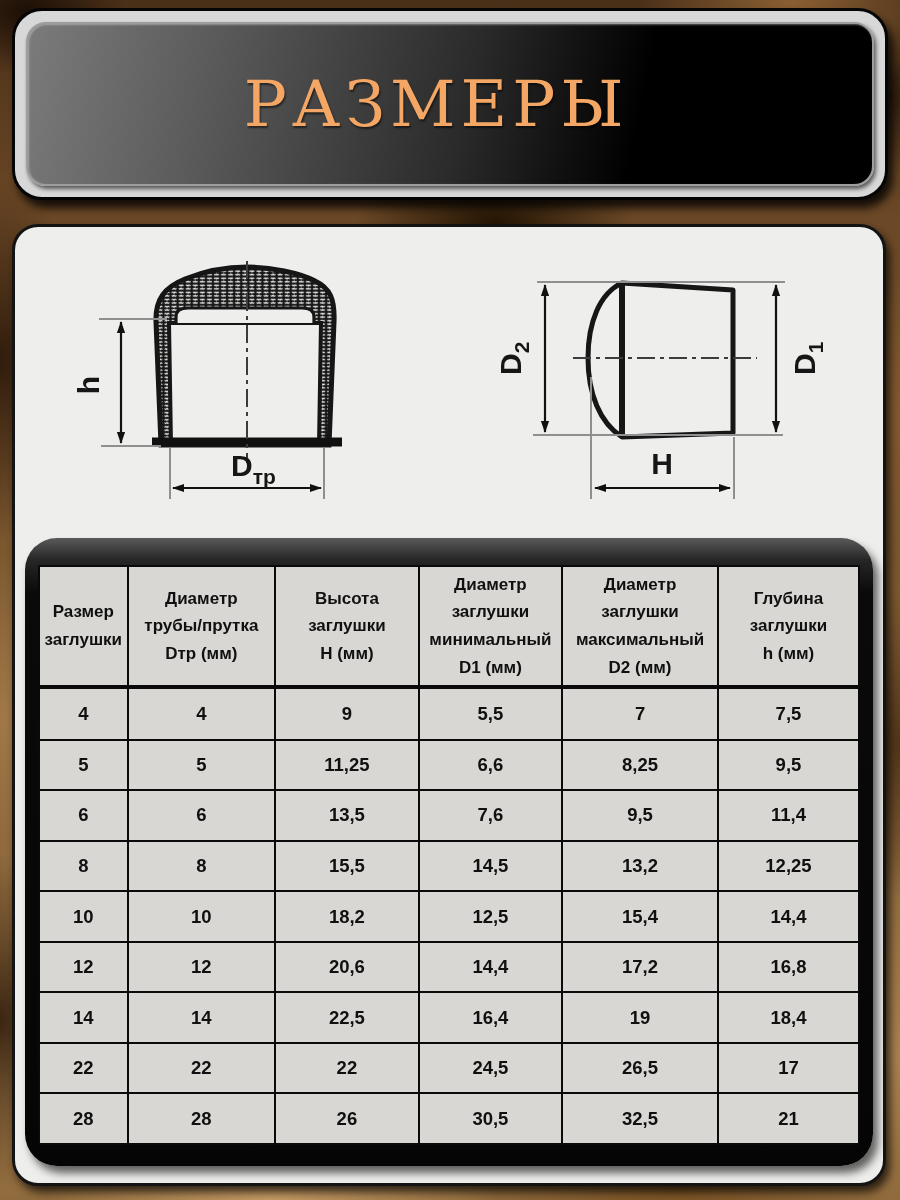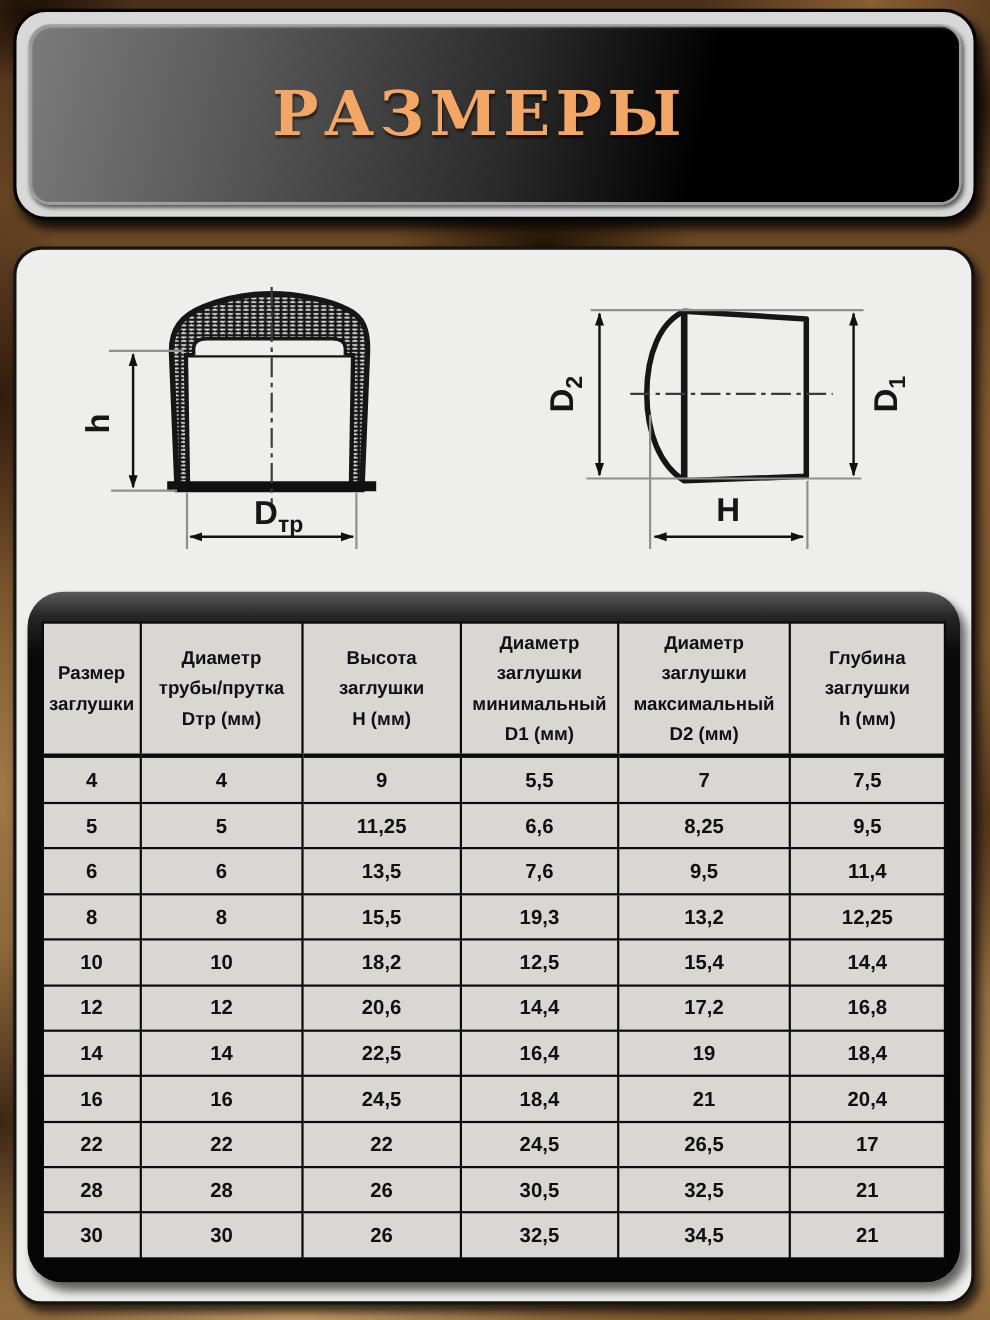--- a/index.html
+++ b/index.html
@@ -30,21 +30,21 @@
   }
   .banner-inner{
     width:100%;height:100%;box-sizing:border-box;
     border:2px solid #9d9d9d;border-radius:20px;
     background:linear-gradient(102deg,#7b7b7b 0%,#5d5d5d 20%,#2a2a2a 52%,#000 72%,#000 100%);
     display:flex;align-items:center;justify-content:center;
     box-shadow:inset 1px 1px 2px rgba(255,255,255,.35), 2px 3px 4px rgba(0,0,0,.6);
   }
   .banner-title{
     font-family:"DejaVu Serif","Liberation Serif",serif;
-    font-weight:bold;font-size:56px;letter-spacing:5px;
+    font-weight:normal;font-size:64px;letter-spacing:5px;
     color:#f4a765;transform:translateX(-14px);
     text-shadow:1px 2px 2px rgba(0,0,0,.55);
   }
   
   .panel{
     position:absolute;left:12px;top:224px;width:874px;height:962px;
     background:#eeeeec;border:3px solid #141414;border-radius:26px;
     box-sizing:border-box;box-shadow:4px 6px 8px rgba(0,0,0,.7);
   }
   .drawings{position:absolute;left:0;top:0;width:868px;height:311px;}
@@ -202,21 +202,21 @@
             <td>6</td>
             <td>13,5</td>
             <td>7,6</td>
             <td>9,5</td>
             <td>11,4</td>
           </tr>
           <tr>
             <td>8</td>
             <td>8</td>
             <td>15,5</td>
-            <td>19,3</td>
+            <td>14,5</td>
             <td>13,2</td>
             <td>12,25</td>
           </tr>
           <tr>
             <td>10</td>
             <td>10</td>
             <td>18,2</td>
             <td>12,5</td>
             <td>15,4</td>
             <td>14,4</td>
@@ -231,47 +231,31 @@
           </tr>
           <tr>
             <td>14</td>
             <td>14</td>
             <td>22,5</td>
             <td>16,4</td>
             <td>19</td>
             <td>18,4</td>
           </tr>
           <tr>
-            <td>16</td>
-            <td>16</td>
-            <td>24,5</td>
-            <td>18,4</td>
-            <td>21</td>
-            <td>20,4</td>
-          </tr>
-          <tr>
             <td>22</td>
             <td>22</td>
             <td>22</td>
             <td>24,5</td>
             <td>26,5</td>
             <td>17</td>
           </tr>
           <tr>
             <td>28</td>
             <td>28</td>
             <td>26</td>
             <td>30,5</td>
             <td>32,5</td>
             <td>21</td>
           </tr>
-          <tr>
-            <td>30</td>
-            <td>30</td>
-            <td>26</td>
-            <td>32,5</td>
-            <td>34,5</td>
-            <td>21</td>
-          </tr>
         </tbody>
     </table>
   </div>
 </div>
 
 </body></html>

